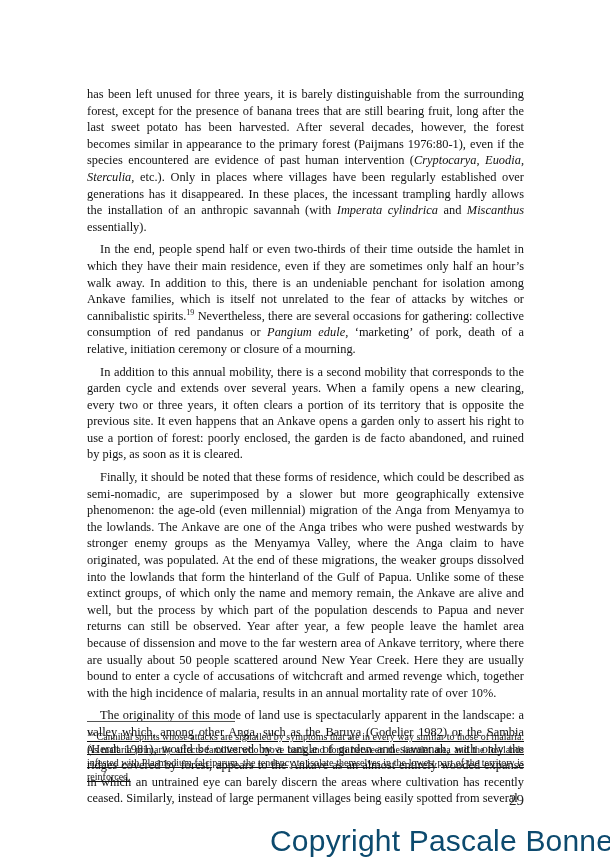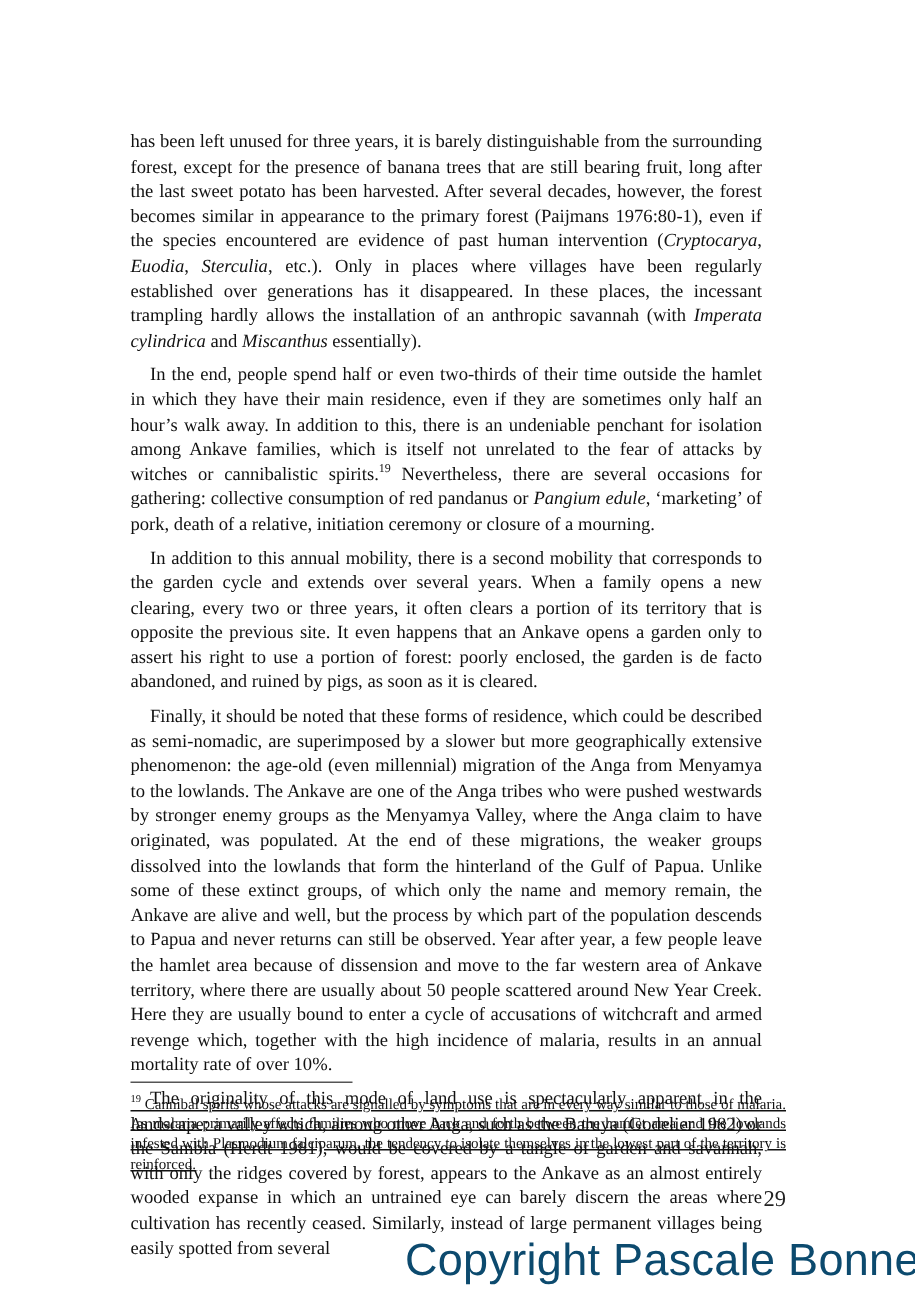--- a/index.html
+++ b/index.html
@@ -2,21 +2,21 @@
 <html><head>
 <meta charset="utf-8">
 <style>
   html, body { margin:0; padding:0; background:#ffffff; }
   body { width:610px; height:863px; position:relative; overflow:hidden; }
   .page {
     position:absolute; left:87px; top:86px; width:437px;
     font-family:"Liberation Serif", serif; font-size:12.4px; line-height:16.6px;
     color:#111; text-align:justify;
   }
-  .page p { margin:0 16px 6px 0; text-indent:13px; }
+  .page p { margin:0 0 6px 0; text-indent:13px; }
   .page p.first { text-indent:0; }
   sup { font-size:8px; line-height:0; vertical-align:super; }
   .fn-rule {
     position:absolute; left:87px; top:721px; width:148px; height:0;
     border-top:1px solid #555;
   }
   .footnote {
     position:absolute; left:87px; top:730px; width:437px;
     font-family:"Liberation Serif", serif; font-size:10px; line-height:13.2px;
     color:#111; text-align:justify;text-decoration:underline;

